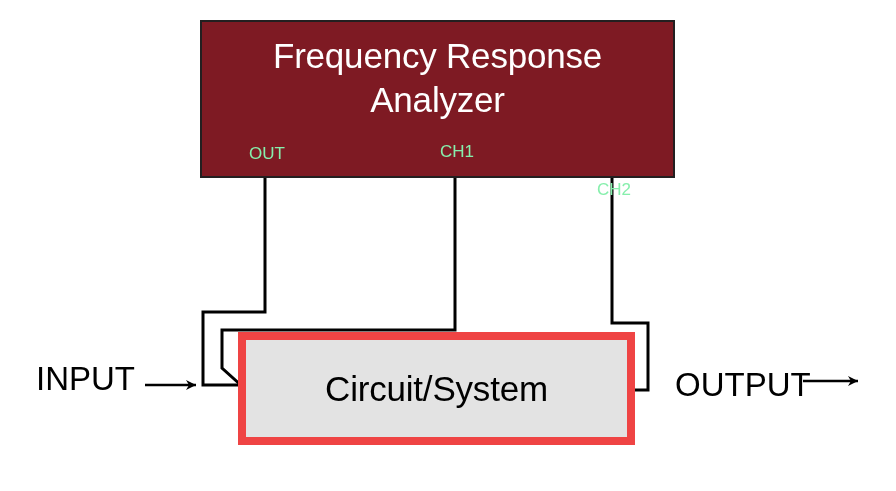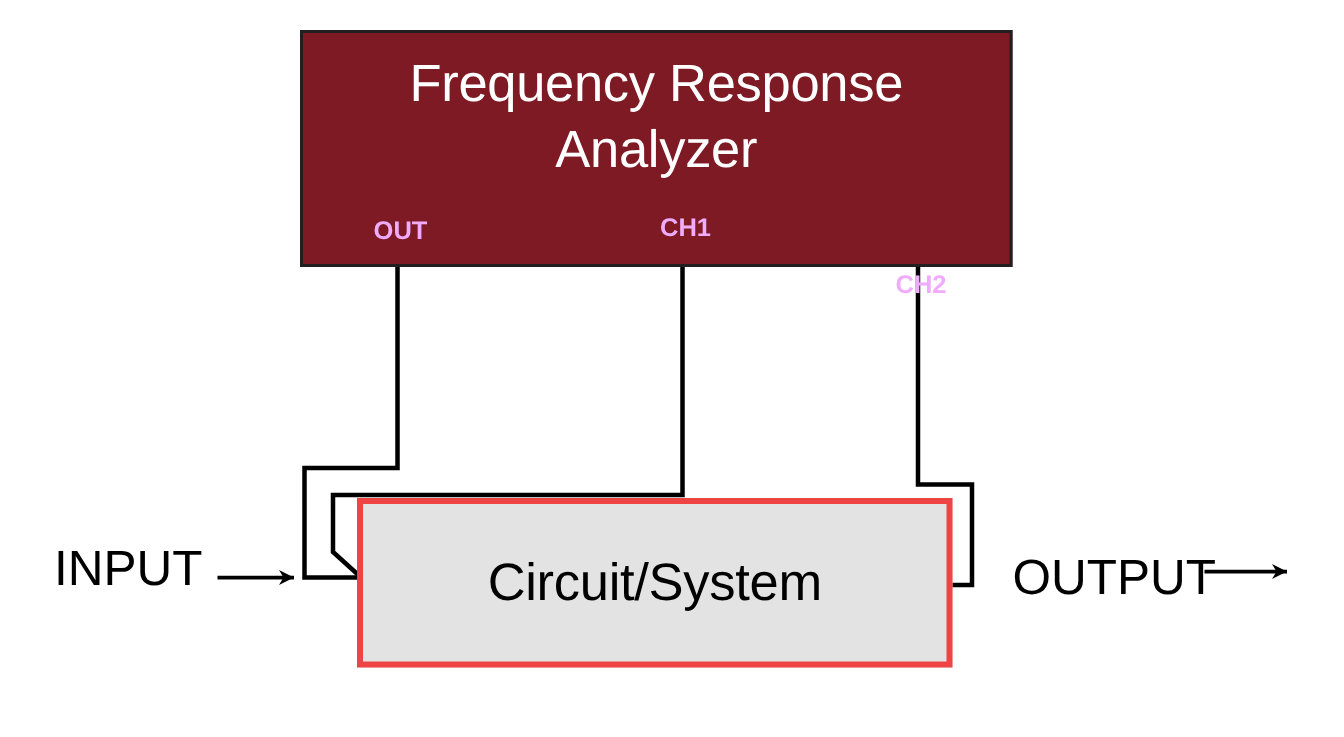--- a/index.html
+++ b/index.html
@@ -47,40 +47,40 @@
     text-align: center;
     color: #ffffff;
     font-size: 35px;
     line-height: 44px;
     letter-spacing: -0.2px;
     white-space: pre-line;
     font-weight: 400;
   }
   .port-label {
     position: absolute;
-    color: #f0abfc;
+    color: #86efac;
     font-size: 17px;
     line-height: 20px;
-    font-weight: 700;
+    font-weight: 400;
     transform: translateX(-50%);
     white-space: nowrap;
   }
   .port-out  { left: 65px;  top: 122px; }
   .port-ch1  { left: 255px; top: 120px; }
   .port-ch2  { left: 412px; top: 122px; margin-top: 36px; }
 
   
   .circuit-box {
     position: absolute;
     left: 238px;
     top: 332px;
     width: 397px;
     height: 113px;
     background: #E3E3E3;
-    border: 4px solid #ef4444;
+    border: 8px solid #ef4444;
     box-sizing: border-box;
     z-index: 4;
     display: flex;
     align-items: center;
     justify-content: center;
   }
   .circuit-label {
     color: #000000;
     font-size: 35px;
     line-height: 40px;

